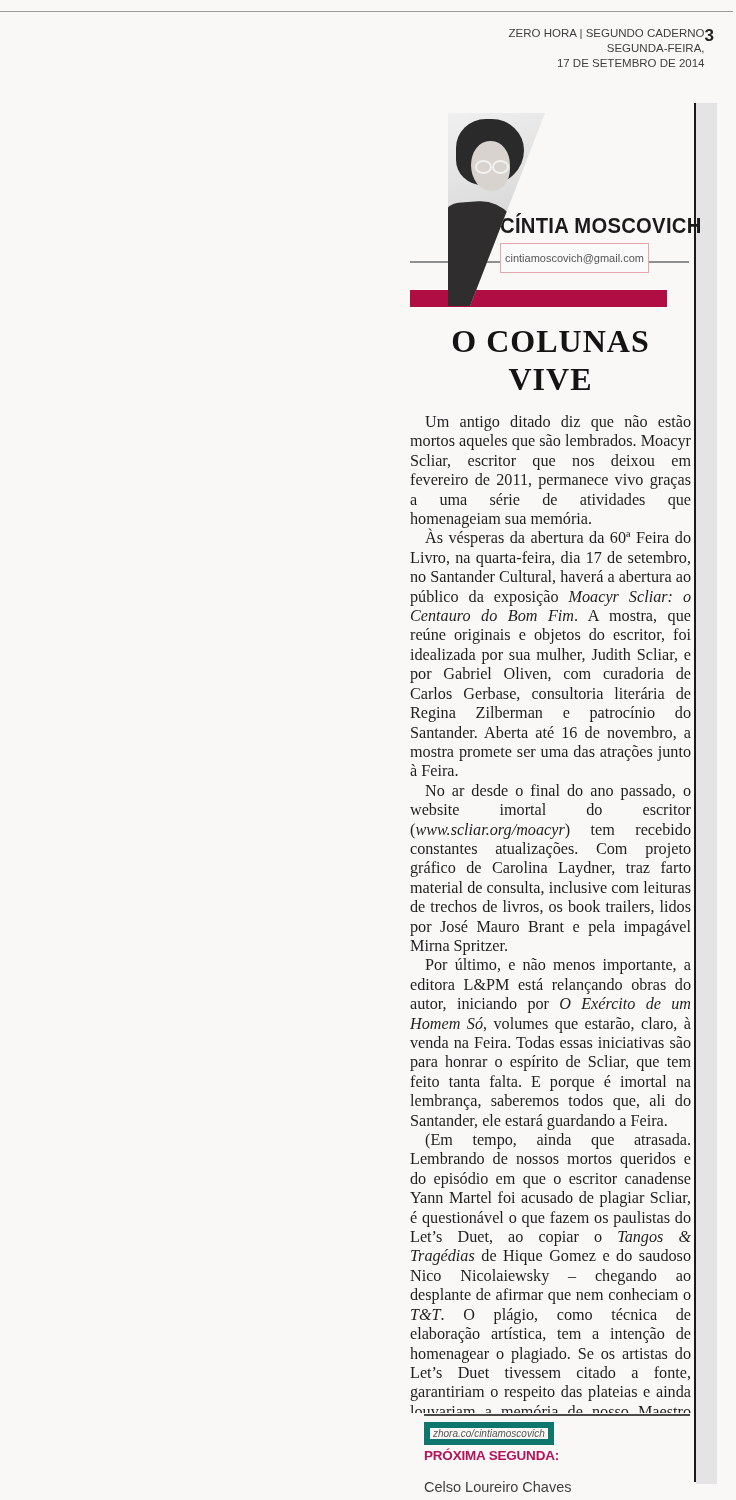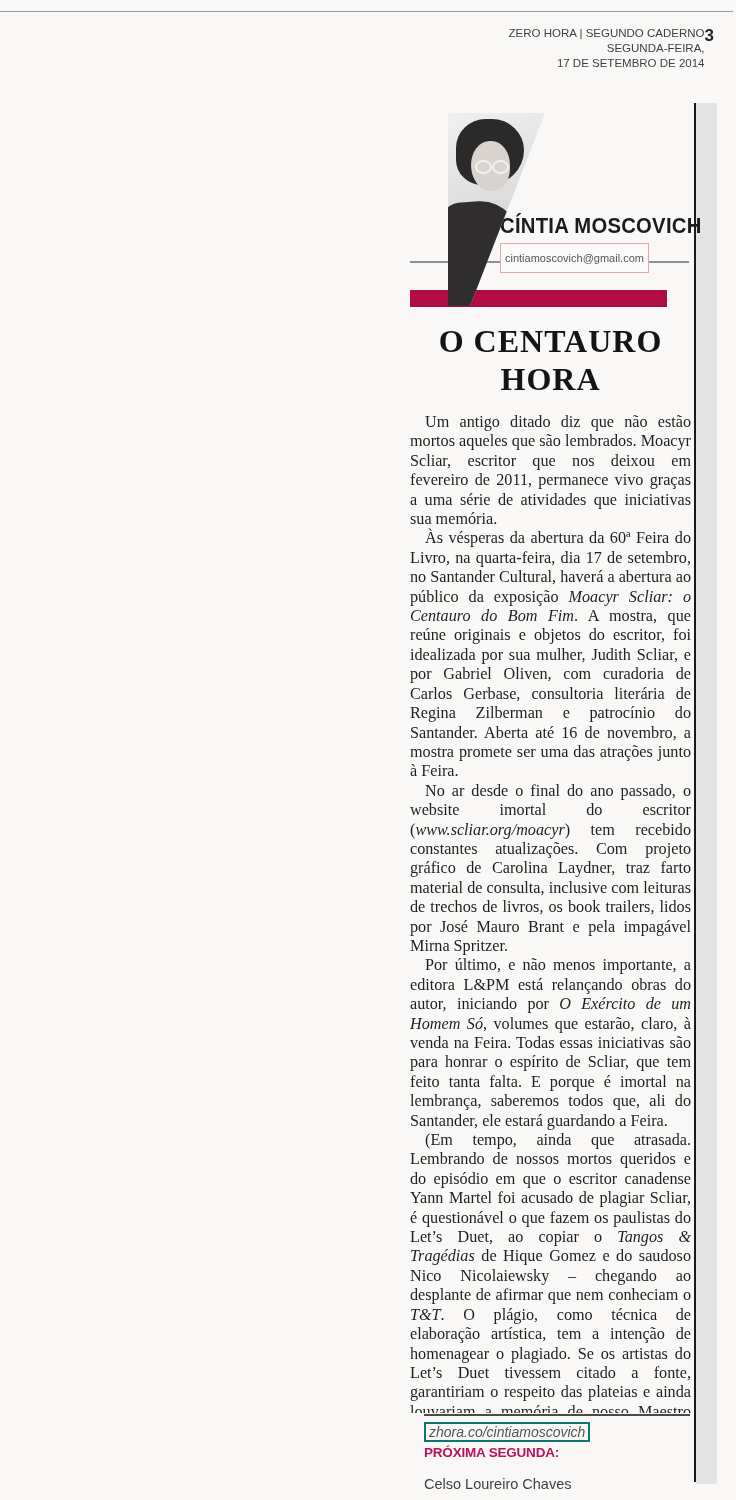--- a/index.html
+++ b/index.html
@@ -44,22 +44,22 @@
 
   .body-text{position:absolute;left:410px;top:413px;width:281px;height:1000px;overflow:hidden;
              font-family:"Liberation Serif",serif;font-size:16.2px;line-height:19.4px;color:#1f1f1f;
              text-align:justify;}
   .body-text p{margin:0;text-indent:15px;hyphens:auto;-webkit-hyphens:auto;}
   .body-text em{font-style:italic;}
 
   .footer{position:absolute;left:424px;top:1414px;width:266px;}
   .f-rule{height:2px;background:#4a4a4a;margin-bottom:5px;}
   .f-label{color:#b5135a;font-weight:bold;font-size:13.5px;line-height:18px;letter-spacing:-0.2px;}
-  .f-link{display:inline-block;border:2px solid #0f766e;padding:0 3px;margin:1px 0 2px;
-          font-style:italic;font-size:14px;color:#555;}
+  .f-link{display:inline-block;border:6px solid #0f766e;padding:0 3px;margin:1px 0 2px;
+          font-style:italic;font-size:10px;color:#555;}
   .f-next{font-size:14.5px;color:#3f3f3f;margin-top:14px;}
 </style>
 </head>
 <body>
 
 <div class="page">
 
   <div class="top-rule"></div>
 
   <div class="header">
@@ -81,24 +81,24 @@
       <div class="ph-hair"></div>
       <div class="ph-face"></div>
       <div class="ph-glasses"></div>
     </div>
     <div class="name">CÍNTIA MOSCOVICH</div>
     <div class="email">cintiamoscovich@gmail.com</div>
   </div>
 
   <div class="accent-bar"></div>
 
-  <h1 class="headline">O CENTAURO HORA</h1>
+  <h1 class="headline">O COLUNAS VIVE</h1>
 
   <div class="body-text">
-      <p><span>Um antigo ditado diz que não estão mortos aqueles que são lembrados. Moacyr Scliar, escritor que nos deixou em fevereiro de 2011, permanece vivo graças a uma série de atividades que iniciativas sua memória.</span></p>
+      <p><span>Um antigo ditado diz que não estão mortos aqueles que são lembrados. Moacyr Scliar, escritor que nos deixou em fevereiro de 2011, permanece vivo graças a uma série de atividades que homenageiam sua memória.</span></p>
       <p><span>Às vésperas da abertura da 60ª Feira do Livro, na quarta-feira, dia 17 de setembro, no Santander Cultural, haverá a abertura ao público da exposição </span><em>Moacyr Scliar: o Centauro do Bom Fim</em><span>. A mostra, que reúne originais e objetos do escritor, foi idealizada por sua mulher, Judith Scliar, e por Gabriel Oliven, com curadoria de Carlos Gerbase, consultoria literária de Regina Zilberman e patrocínio do Santander. Aberta até 16 de novembro, a mostra promete ser uma das atrações junto à Feira.</span></p>
       <p><span>No ar desde o final do ano passado, o website imortal do escritor (</span><em>www.scliar.org/moacyr</em><span>) tem recebido constantes atualizações. Com projeto gráfico de Carolina Laydner, traz farto material de consulta, inclusive com leituras de trechos de livros, os book trailers, lidos por José Mauro Brant e pela impagável Mirna Spritzer.</span></p>
       <p><span>Por último, e não menos importante, a editora L&amp;PM está relançando obras do autor, iniciando por </span><em>O Exército de um Homem Só</em><span>, volumes que estarão, claro, à venda na Feira. Todas essas iniciativas são para honrar o espírito de Scliar, que tem feito tanta falta. E porque é imortal na lembrança, saberemos todos que, ali do Santander, ele estará guardando a Feira.</span></p>
       <p><span>(Em tempo, ainda que atrasada. Lembrando de nossos mortos queridos e do episódio em que o escritor canadense Yann Martel foi acusado de plagiar Scliar, é questionável o que fazem os paulistas do Let’s Duet, ao copiar o </span><em>Tangos &amp; Tragédias</em><span> de Hique Gomez e do saudoso Nico Nicolaiewsky – chegando ao desplante de afirmar que nem conheciam o </span><em>T&amp;T</em><span>. O plágio, como técnica de elaboração artística, tem a intenção de homenagear o plagiado. Se os artistas do Let’s Duet tivessem citado a fonte, garantiriam o respeito das plateias e ainda louvariam a memória de nosso Maestro Plestskaya. Do jeito que ficou, tornou-se uma afronta à arte.)</span></p>
     </div>
 
   <div class="footer">
     <div class="f-rule"></div>
     <div>
       <span class="f-link">zhora.co/cintiamoscovich</span>

